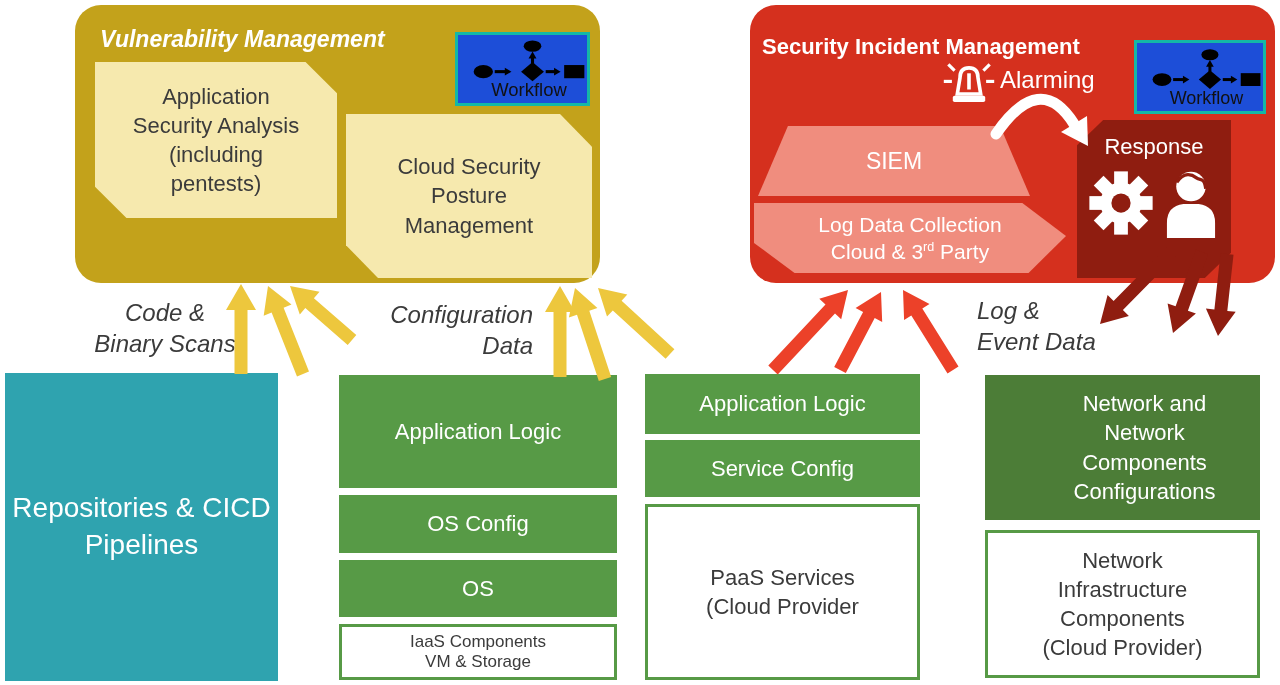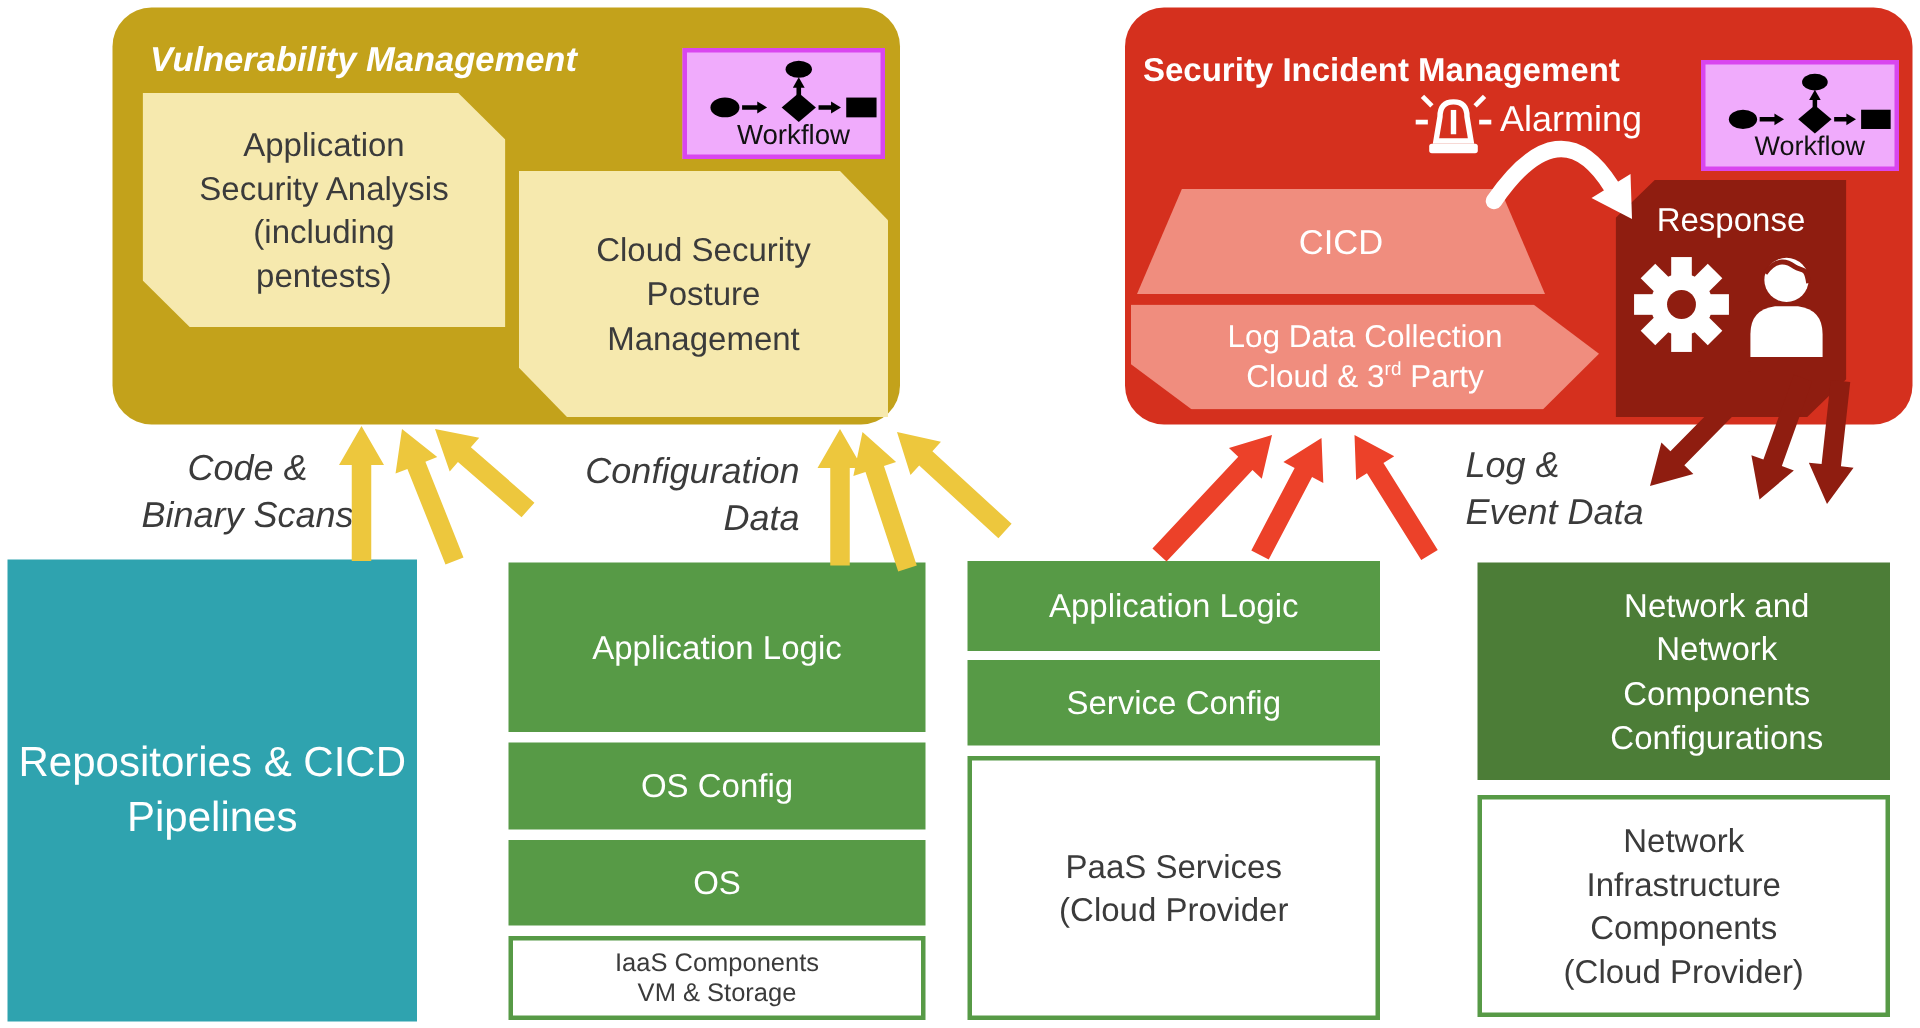--- a/index.html
+++ b/index.html
@@ -14,21 +14,21 @@
   .panel-title{color:#fff;font-weight:bold;}
   .italic{font-style:italic;}
   
   .snip-tr-bl{clip-path:polygon(0 0,87% 0,100% 20%,100% 100%,13% 100%,0 80%);}
   .lightyellow{background:var(--light_yellow,#F6E9AE);color:var(--text_dark,#3B3B3B);}
   .salmon{background:var(--salmon,#F08D7E);color:#fff;}
   .siem-shape{clip-path:polygon(11% 0,89% 0,100% 100%,0 100%);}
   .logdata-shape{clip-path:polygon(0 0,86% 0,100% 47%,88% 100%,13% 100%,0 57%);}
   .response-shape{clip-path:polygon(0 16%,17% 0,100% 0,100% 84%,83% 100%,0 100%);
                   background:var(--dark_red,#8F1D10);color:#fff;}
-  .workflow-box{background:#f0abfc;border:3px solid #d946ef;padding-left:13px;}
+  .workflow-box{background:#1d4ed8;border:3px solid #14b8a6;padding-left:13px;}
   
   .teal{background:var(--teal,#2FA3AF);color:#fff;}
   .green{background:var(--green,#579A46);color:#fff;}
   .darkgreen{background:var(--dark_green,#4C7D37);color:#fff;padding-left:44px;}
   .whitebox{background:#fff;border:3px solid var(--green,#579A46);color:var(--text_dark,#3B3B3B);}
   .flowlabel{color:var(--text_dark,#3B3B3B);font-style:italic;font-size:24px;line-height:1.28;}
   .boxtext{font-size:22px;line-height:1.32;}
   sup{font-size:0.6em;}
   svg text{font-family:"Liberation Sans",sans-serif;}
 </style>
@@ -89,21 +89,21 @@
       <rect x="-2" y="-13" width="4" height="18" fill="#fff"></rect>
       <rect x="-18" y="12" width="36" height="7" rx="2" fill="#fff"></rect>
       <line x1="-16" y1="-16" x2="-23" y2="-23" stroke="#fff" stroke-width="3.5"></line>
       <line x1="16" y1="-16" x2="23" y2="-23" stroke="#fff" stroke-width="3.5"></line>
       <line x1="-19" y1="-4" x2="-28" y2="-4" stroke="#fff" stroke-width="3.5"></line>
       <line x1="19" y1="-4" x2="28" y2="-4" stroke="#fff" stroke-width="3.5"></line>
     </svg>
   </div>
   <div class="abs" style="left:1000px;top:66px;font-size:24px;color:#fff;">Alarming</div>
 
-  <div class="abs salmon siem-shape center" style="left:758px;top:126px;width:272px;height:70px;font-size:23px;">CICD</div>
+  <div class="abs salmon siem-shape center" style="left:758px;top:126px;width:272px;height:70px;font-size:23px;">SIEM</div>
   <div class="abs salmon logdata-shape center" style="left:754px;top:203px;width:312px;height:70px;font-size:21px;line-height:1.3;">
     <div>
       <div>Log Data Collection</div>
       <div><span>Cloud &amp; 3</span><sup>rd</sup><span> Party</span></div>
     </div>
   </div>
 
   <div class="abs response-shape" style="left:1077px;top:120px;width:154px;height:158px;">
     <div style="text-align:center;font-size:22px;margin-top:14px;">Response</div>
     <div style="display:flex;justify-content:center;align-items:center;gap:8px;margin-top:8px;">

